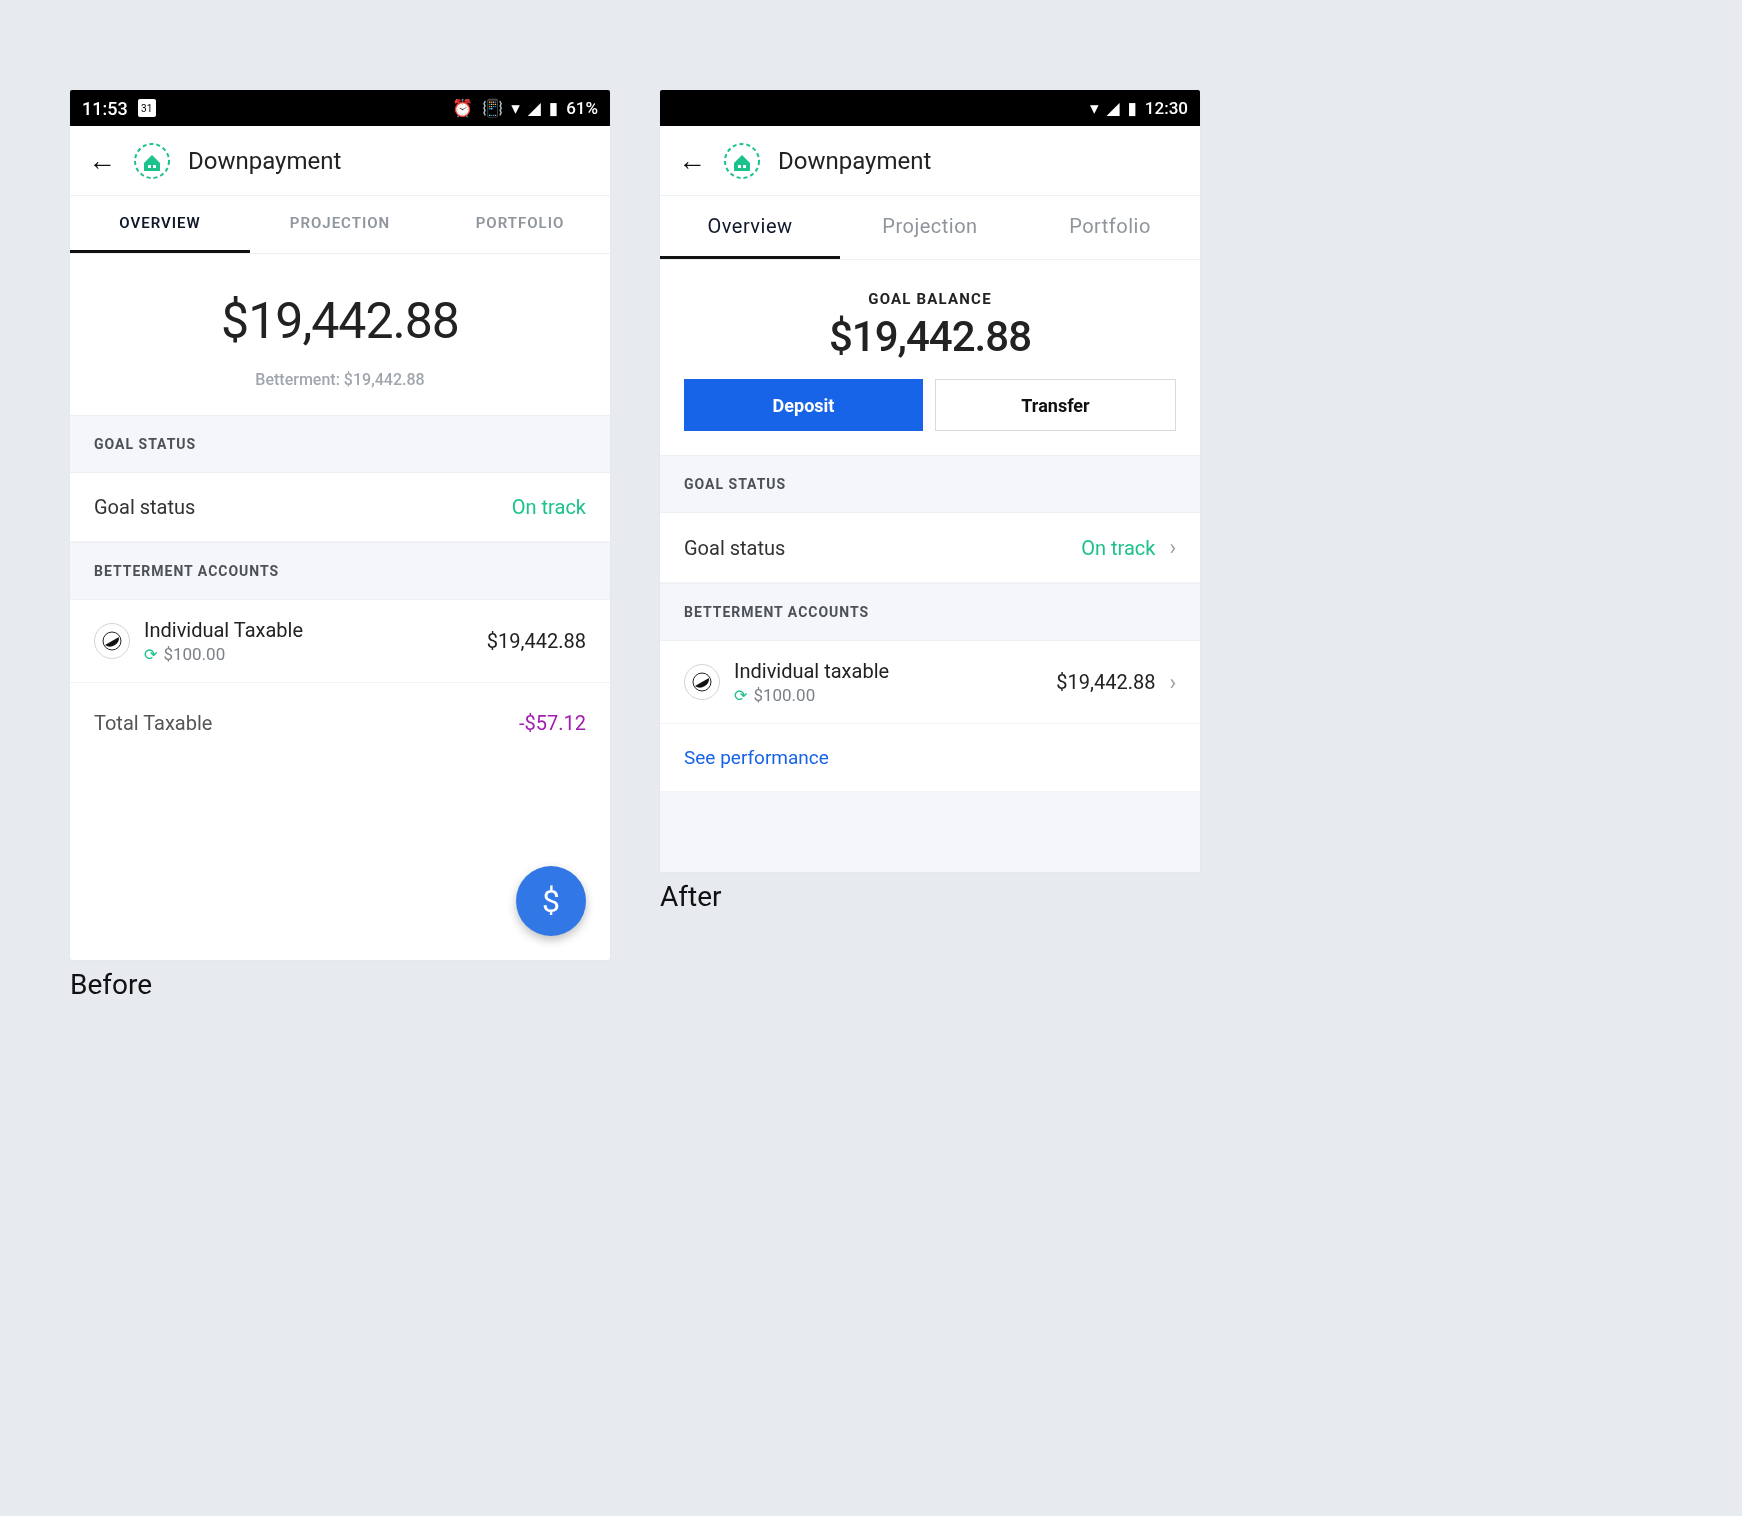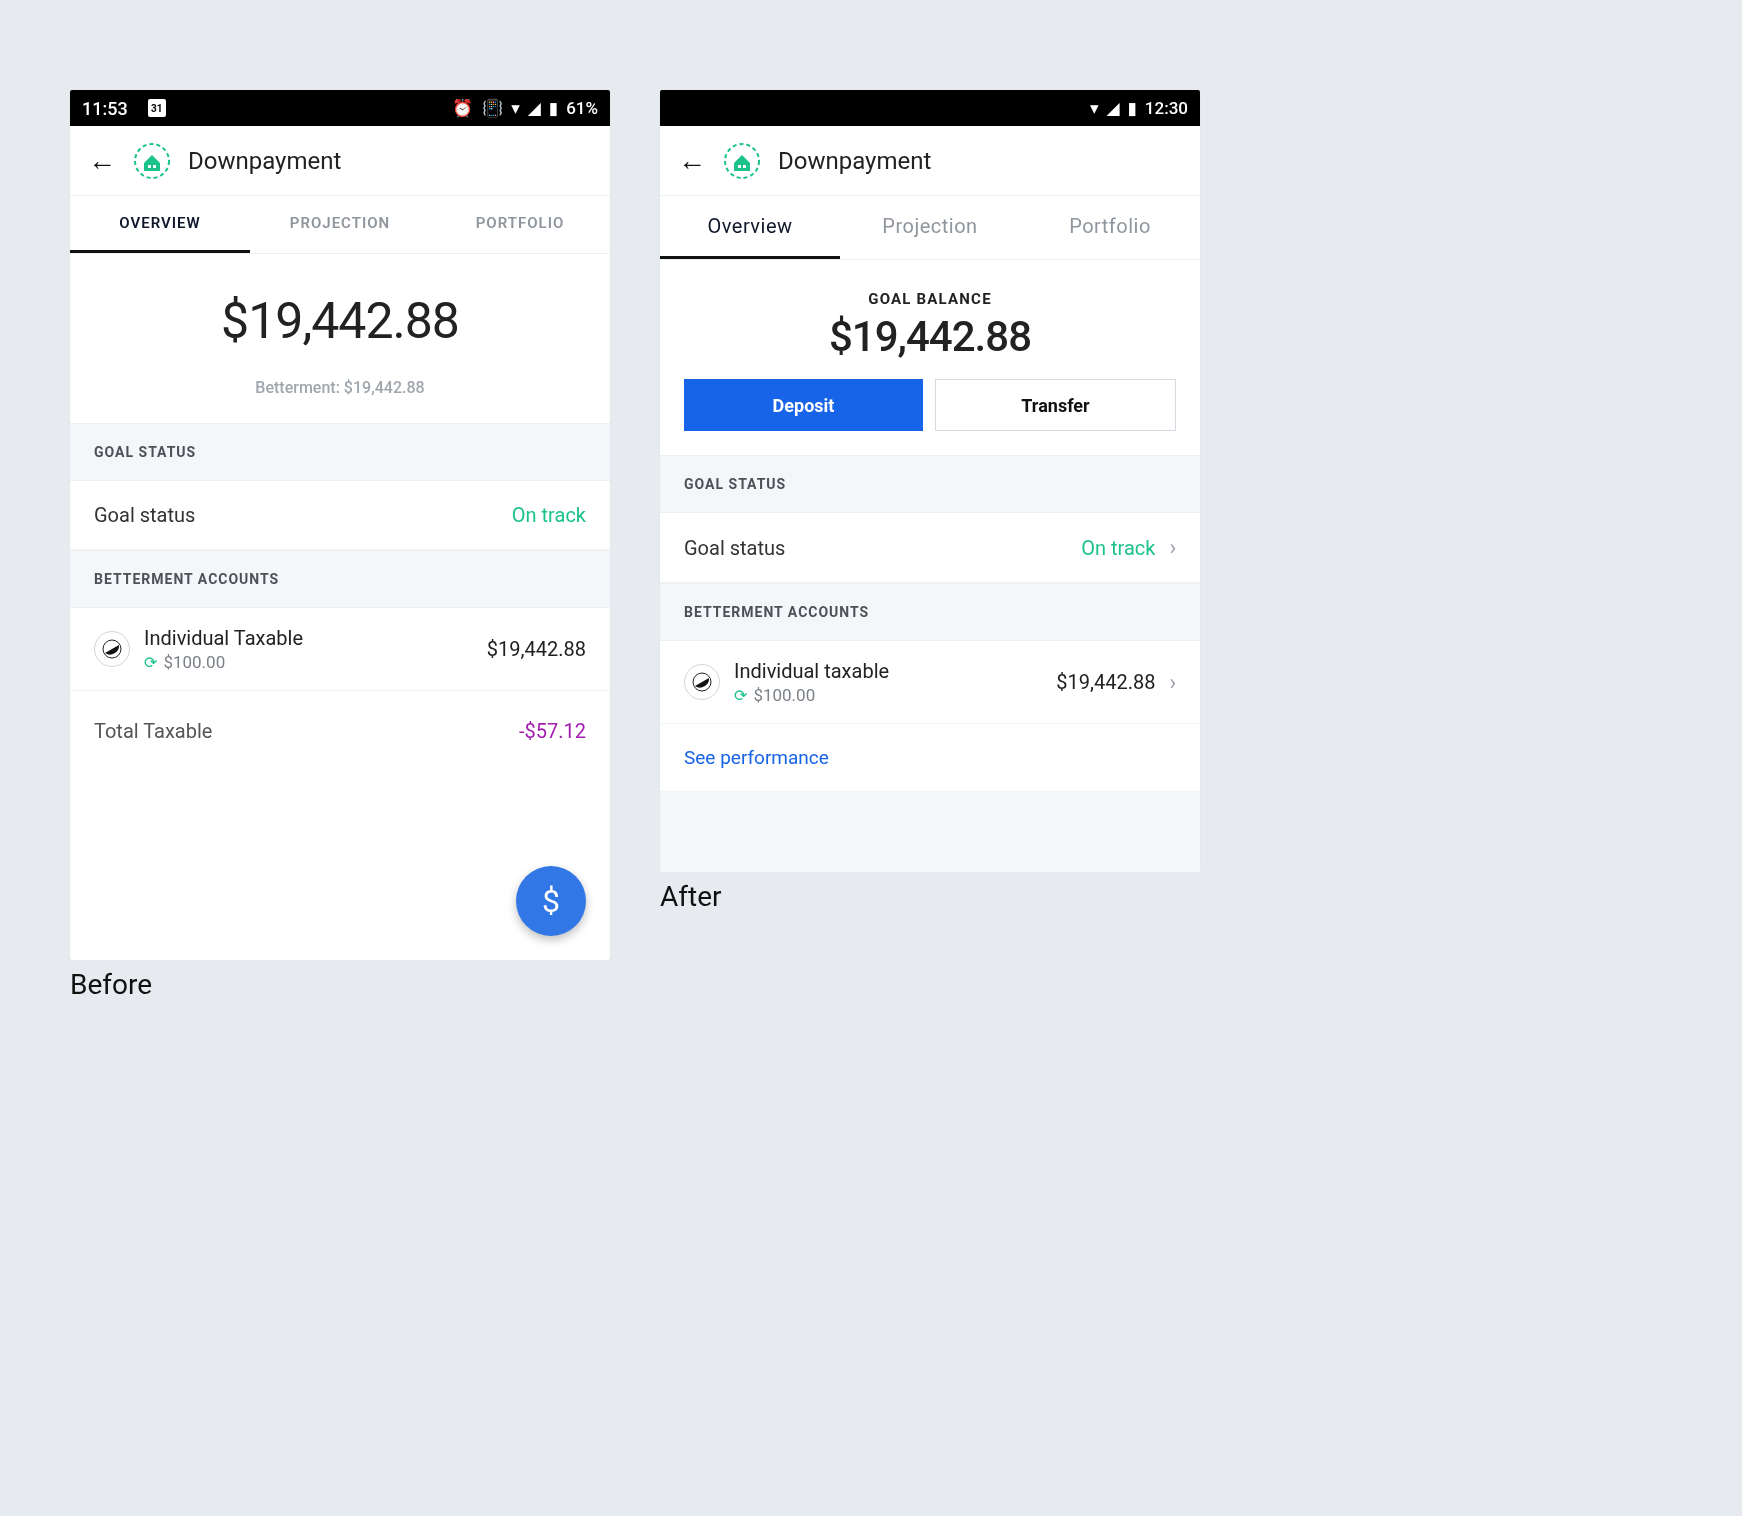--- a/index.html
+++ b/index.html
@@ -1,35 +1,35 @@
 <!DOCTYPE html>
 <html><head>
 <meta charset="utf-8">
 <style>
 *{box-sizing:border-box;margin:0;padding:0;font-family:-apple-system,BlinkMacSystemFont,"Segoe UI",Roboto,Helvetica,Arial,sans-serif}
 body{background:#e7ebef;width:1742px;height:1516px;position:relative}
 .canvas{padding:90px 70px;display:flex;gap:50px;align-items:flex-start}
 .phone{width:540px;background:#fff;border-radius:2px;overflow:hidden;box-shadow:0 0 1px rgba(0,0,0,.15)}
 .phone-after{width:540px}
 .status-bar{height:36px;background:#000;color:#fff;display:flex;align-items:center;justify-content:space-between;padding:0 12px;font-size:18px;font-weight:500}
-.status-left{display:flex;align-items:center;gap:20px}
+.status-left{display:flex;align-items:center;gap:10px}
 .status-right{display:flex;align-items:center;gap:8px;font-size:17px}
-.cal-icon{width:18px;height:18px;background:#fff;color:#000;font-size:10px;font-weight:700;display:flex;align-items:center;justify-content:center;border-radius:2px}
+.cal-icon{width:18px;height:18px;background:#fff;color:#000;font-size:10px;font-weight:400;display:flex;align-items:center;justify-content:center;border-radius:2px}
 .app-header{display:flex;align-items:center;height:70px;padding:0 18px;gap:18px;border-bottom:1px solid #eef1f4}
 .back-arrow{font-size:28px;color:#111;cursor:pointer}
 .goal-icon{width:36px;height:36px;border-radius:50%;display:flex;align-items:center;justify-content:center;position:relative}
 .goal-icon svg{width:36px;height:36px}
 .goal-title{font-size:24px;color:#222;font-weight:400}
 .tabs{display:flex;border-bottom:1px solid #eef1f4}
 .tab{flex:1;text-align:center;padding:18px 0;font-size:16px;letter-spacing:.5px;color:#8f959c;cursor:pointer}
 .tab.active{color:#0f172a;border-bottom:3px solid #111;font-weight:500}
 .tabs-before .tab{text-transform:uppercase;font-size:15px;font-weight:600;letter-spacing:1px}
 .balance-block{text-align:center;padding:38px 0 26px}
 .balance-big{font-size:50px;font-weight:400;color:#222;letter-spacing:-1px}
-.balance-sub{font-size:16px;color:#a0a6ad;margin-top:28px;font-weight:500}
+.balance-sub{font-size:16px;color:#a0a6ad;margin-top:20px;font-weight:500}
 .goal-balance-label{font-size:15px;font-weight:700;letter-spacing:1.2px;color:#222;text-transform:uppercase;margin-bottom:4px}
 .action-row{display:flex;padding:0 24px 24px;gap:12px}
 .btn{flex:1;height:52px;display:flex;align-items:center;justify-content:center;font-size:18px;font-weight:700;cursor:pointer}
 .btn-primary{background:#1864e8;color:#ffffff;border:none}
 .btn-secondary{background:#fff;color:#111;border:1px solid #d6dbe1}
 .section-head{background:#f4f6f9;padding:20px 24px;font-size:14px;font-weight:700;letter-spacing:1px;color:#4b5157;text-transform:uppercase;border-top:1px solid #edf0f3;border-bottom:1px solid #edf0f3}
 .row{display:flex;align-items:center;padding:22px 24px;background:#fff;border-bottom:1px solid #f1f3f6}
 .row-label{font-size:20px;color:#333;flex:1}
 .on-track{color:#1cc28b;font-size:20px}
 .chevron{color:#9aa0a6;font-size:22px;margin-left:14px}

